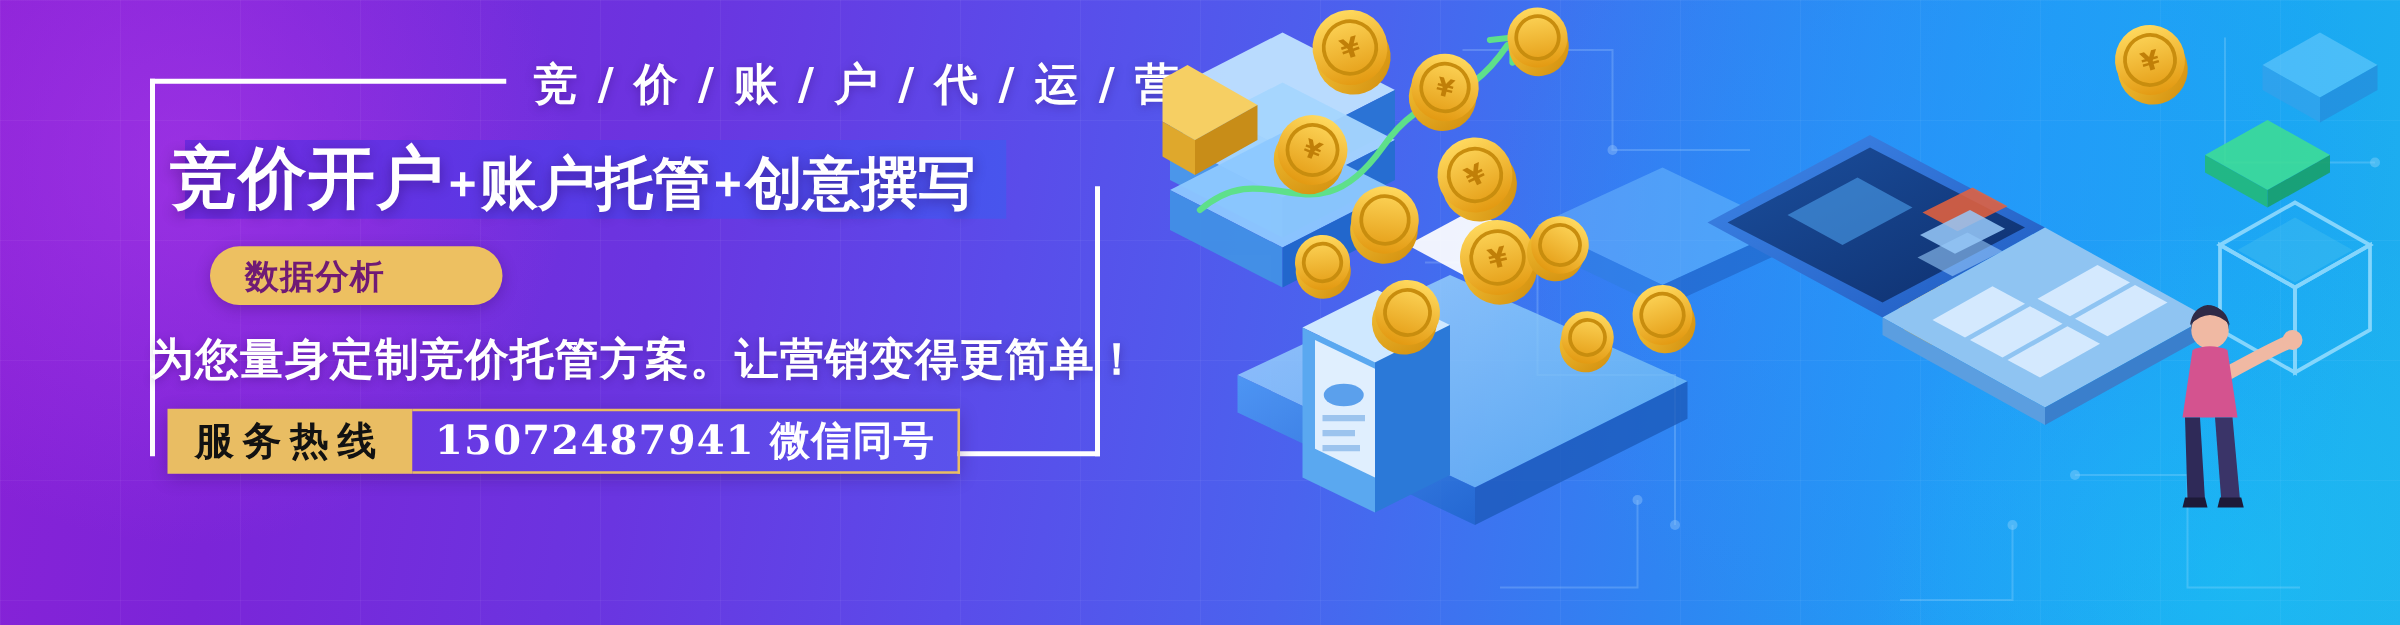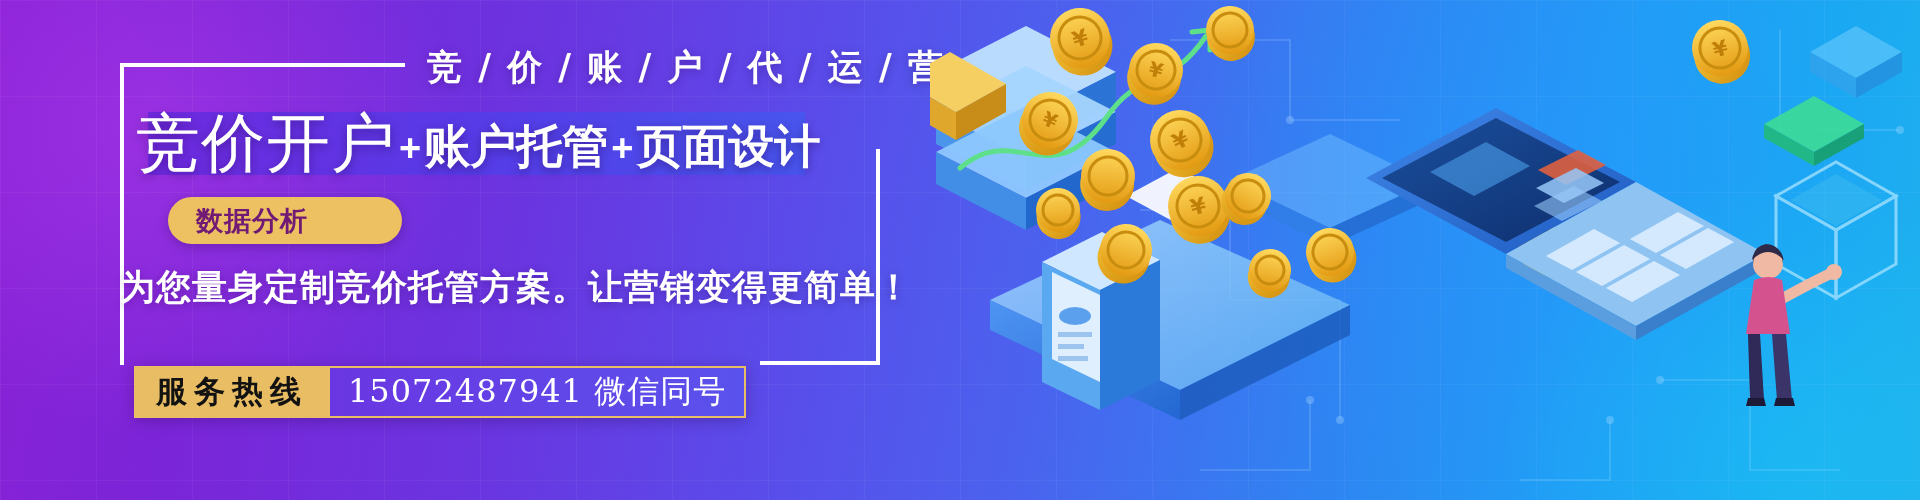--- a/index.html
+++ b/index.html
@@ -55,21 +55,21 @@
   .headline-band{
     position:absolute;left:148px;top:112px;width:657px;height:63px;
     background:linear-gradient(90deg,rgba(107,41,222,.92) 0%,rgba(82,62,232,.92) 55%,rgba(70,86,238,.92) 100%);
   }
   .headline{
     position:absolute;left:136px;top:104px;width:760px;height:78px;
     display:flex;align-items:center;white-space:nowrap;
     color:#fff;
   }
   .headline .h-main{
-    font-size:64px;font-weight:400;letter-spacing:1px;line-height:1;
+    font-size:54px;font-weight:700;letter-spacing:1px;line-height:1;
     text-shadow:0 3px 10px rgba(35,0,80,.45);
   }
   .headline .h-plus{
     font-size:38px;font-weight:700;padding:0 3px;position:relative;top:5px;
   }
   .headline .h-sub{
     font-size:46px;font-weight:900;letter-spacing:0px;position:relative;top:4px;
     text-shadow:0 3px 10px rgba(35,0,80,.45);
   }
 
@@ -88,34 +88,33 @@
 
   .tagline{
     position:absolute;left:120px;top:264px;
     font-size:35px;font-weight:700;color:#ffffff;letter-spacing:1px;white-space:nowrap;
     text-shadow:0 2px 8px rgba(40,0,90,.35);
   }
 
   .hotline{
     position:absolute;left:134px;top:327px;height:52px;display:flex;align-items:stretch;
     box-shadow:0 3px 14px rgba(35,0,80,.3);
-    margin-top:39px;
   }
   .hotline .hl-label{
     background:#e9bd63;color:#121212;
     display:flex;align-items:center;justify-content:center;
     padding:0 22px;font-size:31px;font-weight:700;letter-spacing:7px;
     font-family:"DejaVu Sans","Liberation Sans",sans-serif;
   }
   .hotline .hl-number{
     background:linear-gradient(90deg,#6a36e2,#5a52ec);
     border:2px solid #e9bd63;border-left:none;
     color:#ffffff;
     display:flex;align-items:center;justify-content:center;
-    padding:16px 18px;font-size:32px;font-weight:400;letter-spacing:1px;white-space:nowrap;
+    padding:16px 18px;font-size:32px;font-weight:700;letter-spacing:1px;white-space:nowrap;
     font-family:"DejaVu Serif","Liberation Serif",serif;
   }
 
   
   .art{position:absolute;left:930px;top:0;width:990px;height:500px;pointer-events:none;}
 </style>
 </head>
 <body>
 
 <div class="banner">
@@ -155,21 +154,21 @@
 
     <div class="eyebrow">竞 / 价 / 账 / 户 / 代 / 运 / 营</div>
 
     <div class="headline-band"></div>
 
     <div class="headline">
       <span class="h-main">竞价开户</span>
       <span class="h-plus">+</span>
       <span class="h-sub">账户托管</span>
       <span class="h-plus">+</span>
-      <span class="h-sub">页面设计</span>
+      <span class="h-sub">创意撰写</span>
     </div>
 
     <div class="services-pill">
       <span>数据分析</span>
       <span class="sep"></span>
       <span class="sep"></span>
       <span class="sep"></span>
     </div>
 
     <div class="tagline">为您量身定制竞价托管方案。让营销变得更简单！</div>

